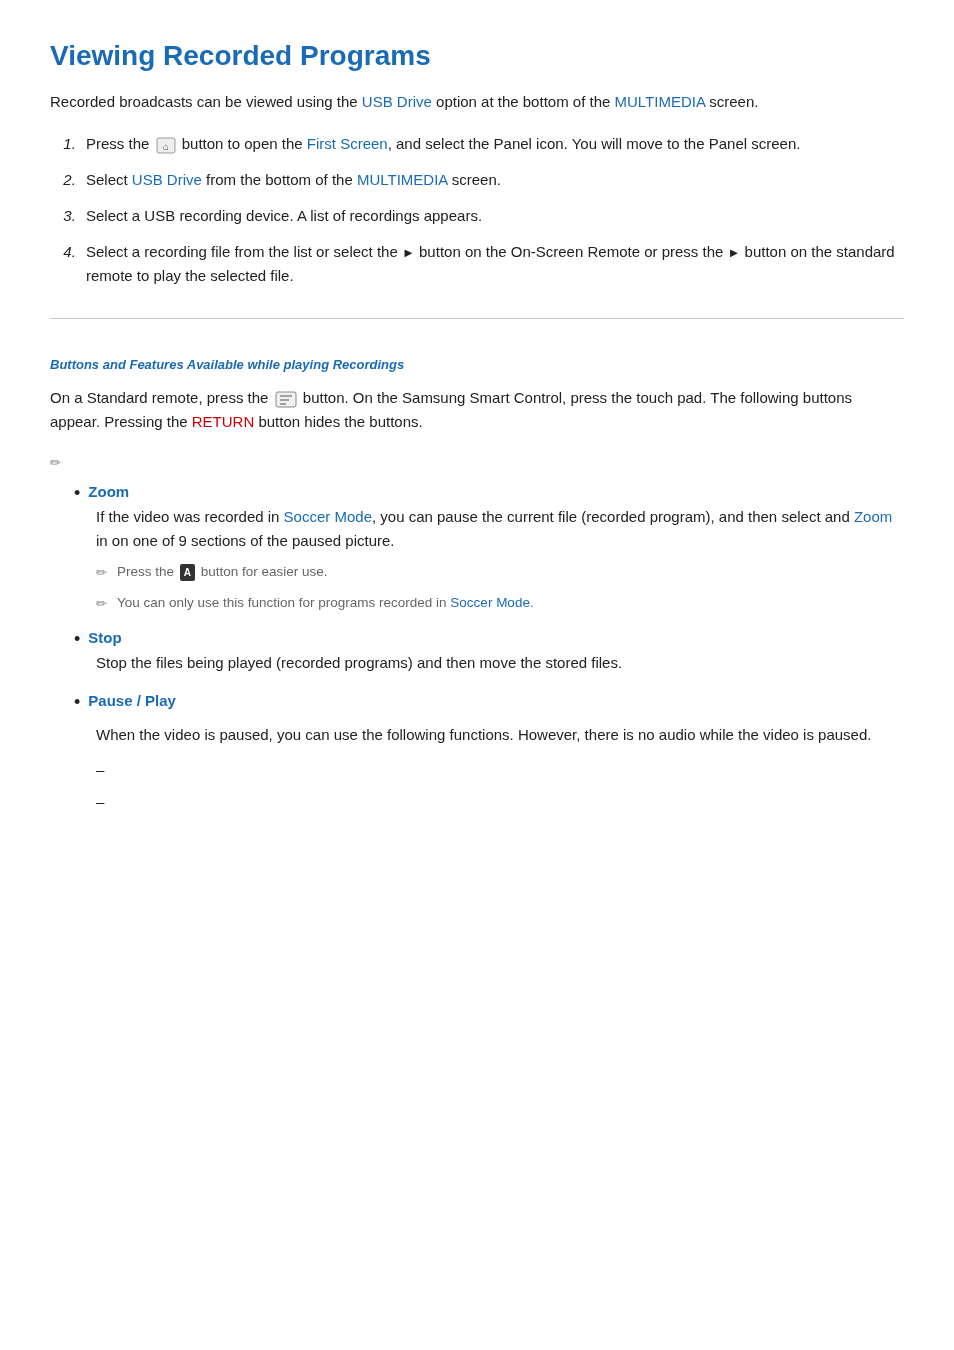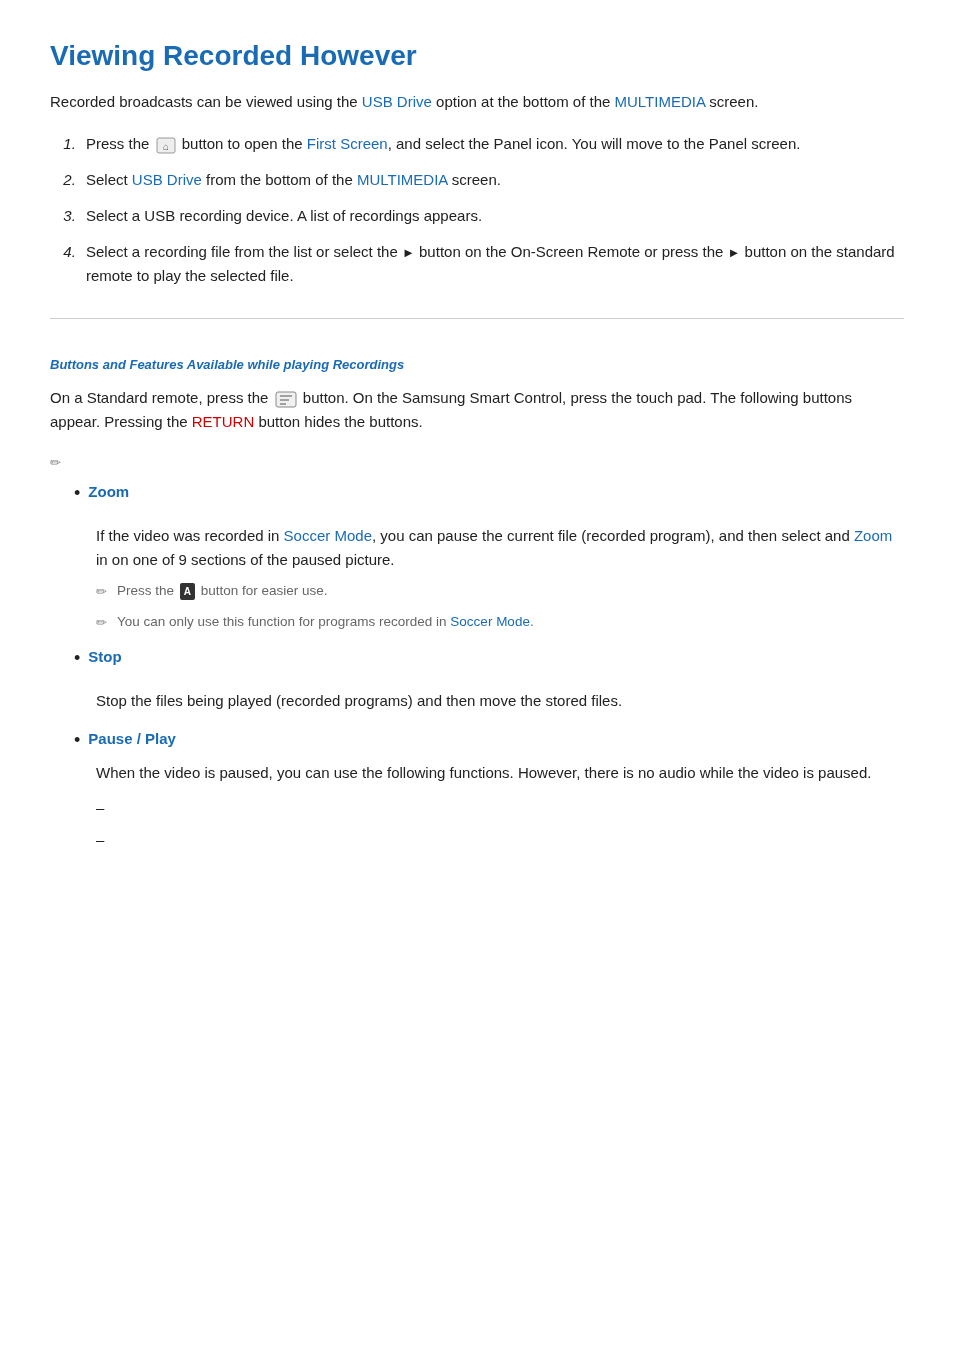--- a/index.html
+++ b/index.html
@@ -114,21 +114,21 @@
     .feature-title {
       font-weight: 600;
     }
 
     .feature-title.blue {
       color: #1a6bb5;
     }
 
     .feature-body {
       margin-left: 22px;
-      margin-top: 20px;
+      margin-top: 1px;
       line-height: 1.65;
       color: #222;
     }
 
     .sub-note-block {
       margin-left: 22px;
       margin-top: 8px;
     }
 
     .sub-note-block .note-item {
@@ -182,21 +182,21 @@
 
     .ff-symbol {
       display: inline-block;
       font-size: 11px;
       vertical-align: middle;
     }
   </style>
 </head>
 <body>
 
-<h1>Viewing Recorded However</h1>
+<h1>Viewing Recorded Programs</h1>
 
 <p class="intro-text">
   <span>Recorded broadcasts can be viewed using the </span><span class="highlight-blue">USB Drive</span><span> option at the bottom of the </span><span class="highlight-blue">MULTIMEDIA</span><span> screen.</span>
 </p>
 
 <ol>
   <li>
     Press the
     <span style="display:inline-block;vertical-align:middle;width:20px;height:17px;margin:0 2px;">
       <svg viewBox="0 0 20 17" width="20" height="17" xmlns="http://www.w3.org/2000/svg">

